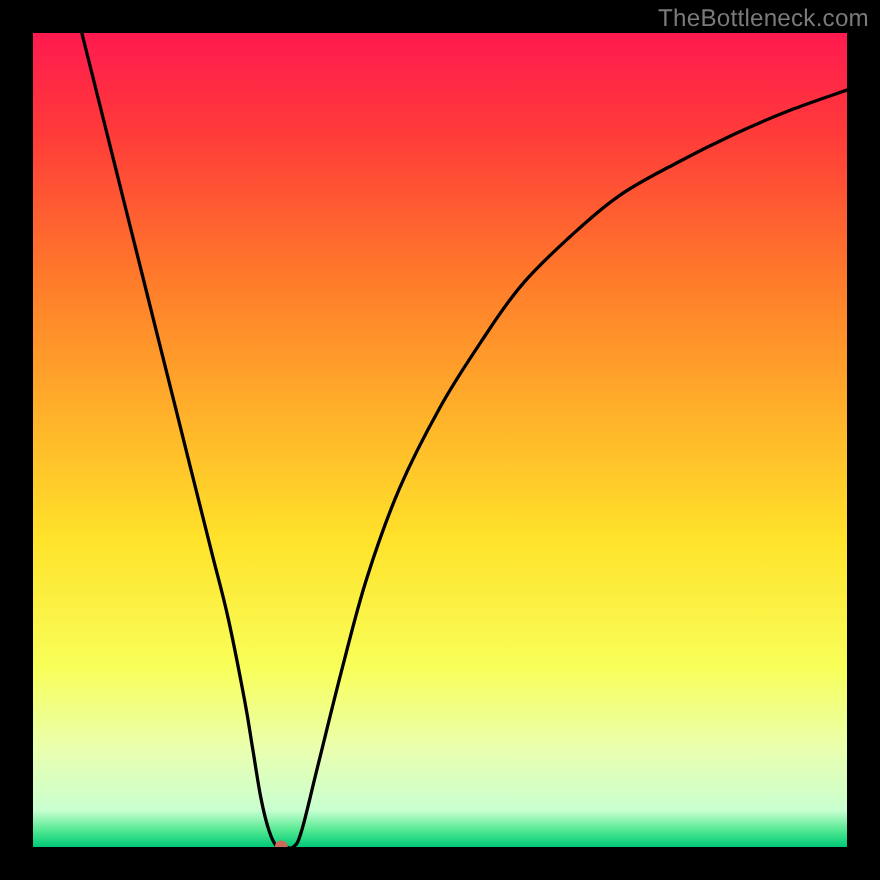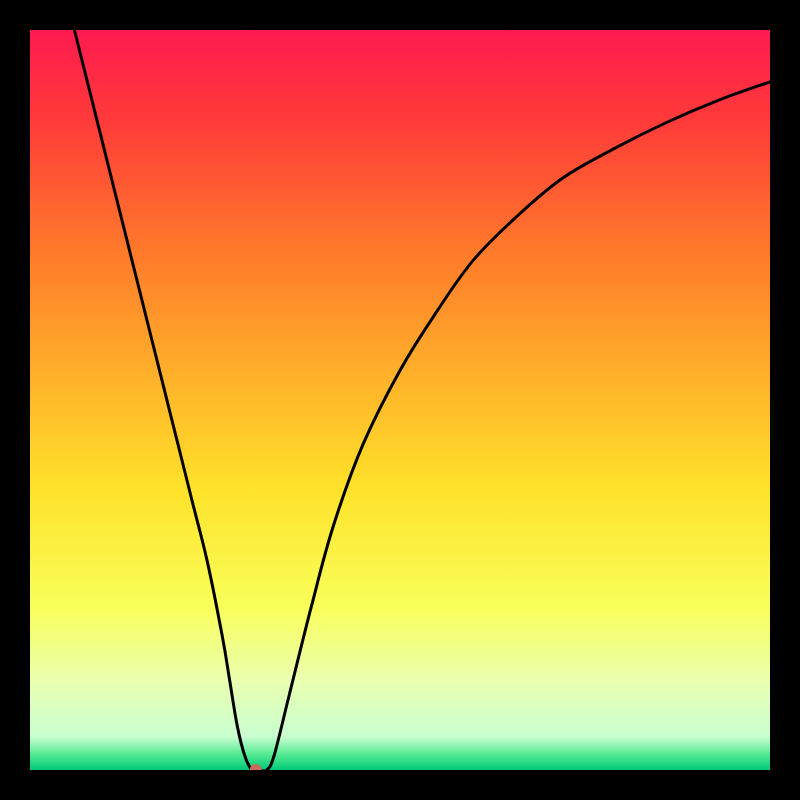--- a/index.html
+++ b/index.html
@@ -35,20 +35,21 @@
     height: 740px;
   }
   svg {
     display: block;
   }
 </style>
 </head>
 <body>
 
 <div class="outer">
+  <div class="watermark">TheBottleneck.com</div>
   <div class="plot">
     <svg id="chart-svg" width="740" height="740" viewBox="0 0 740 740">
       <defs>
         <linearGradient id="bg-grad" x1="0" y1="0" x2="0" y2="1">
             <stop offset="0%" stop-color="#ff1a4f"></stop>
             <stop offset="12%" stop-color="#ff3a3a"></stop>
             <stop offset="30%" stop-color="#ff7a2a"></stop>
             <stop offset="48%" stop-color="#ffb52a"></stop>
             <stop offset="62%" stop-color="#ffe22a"></stop>
             <stop offset="78%" stop-color="#f8ff5a"></stop>

